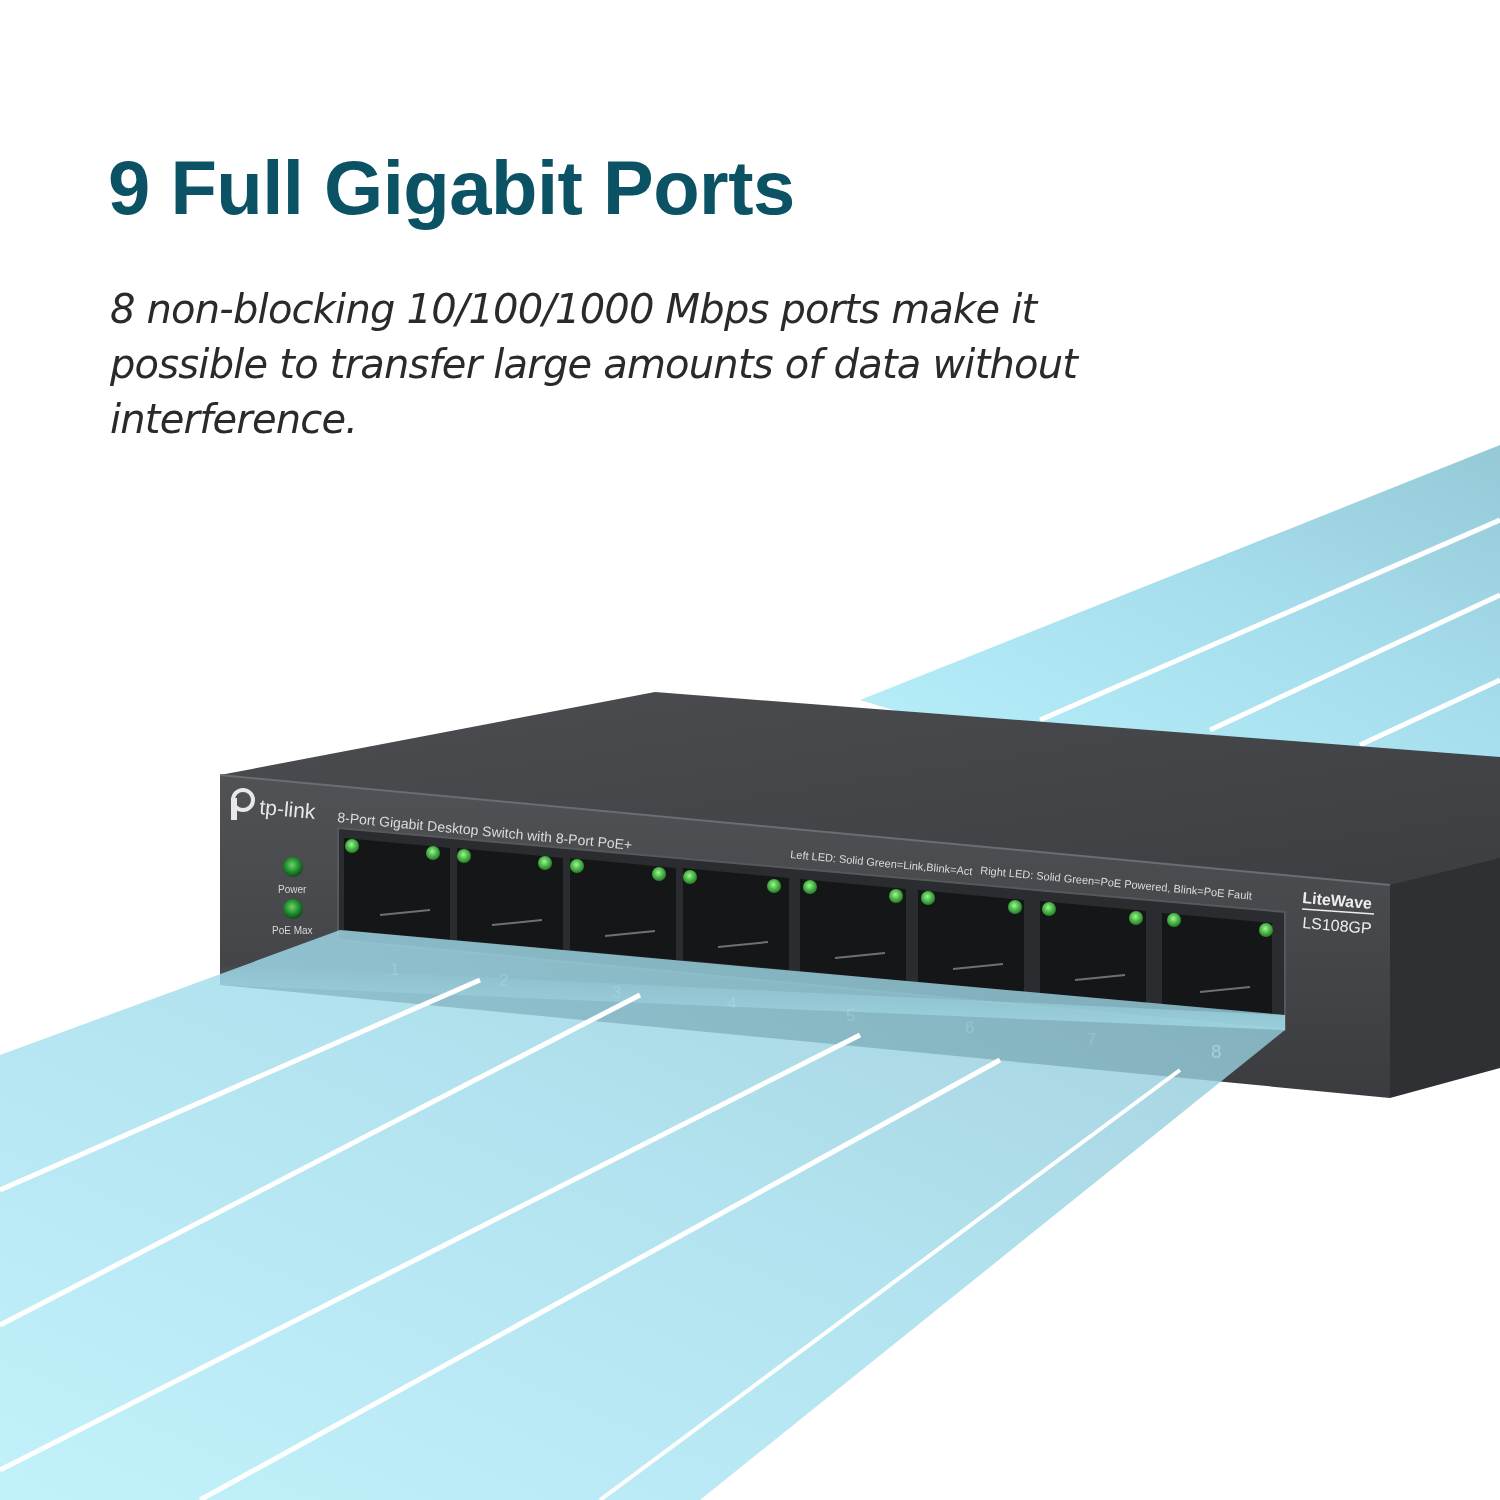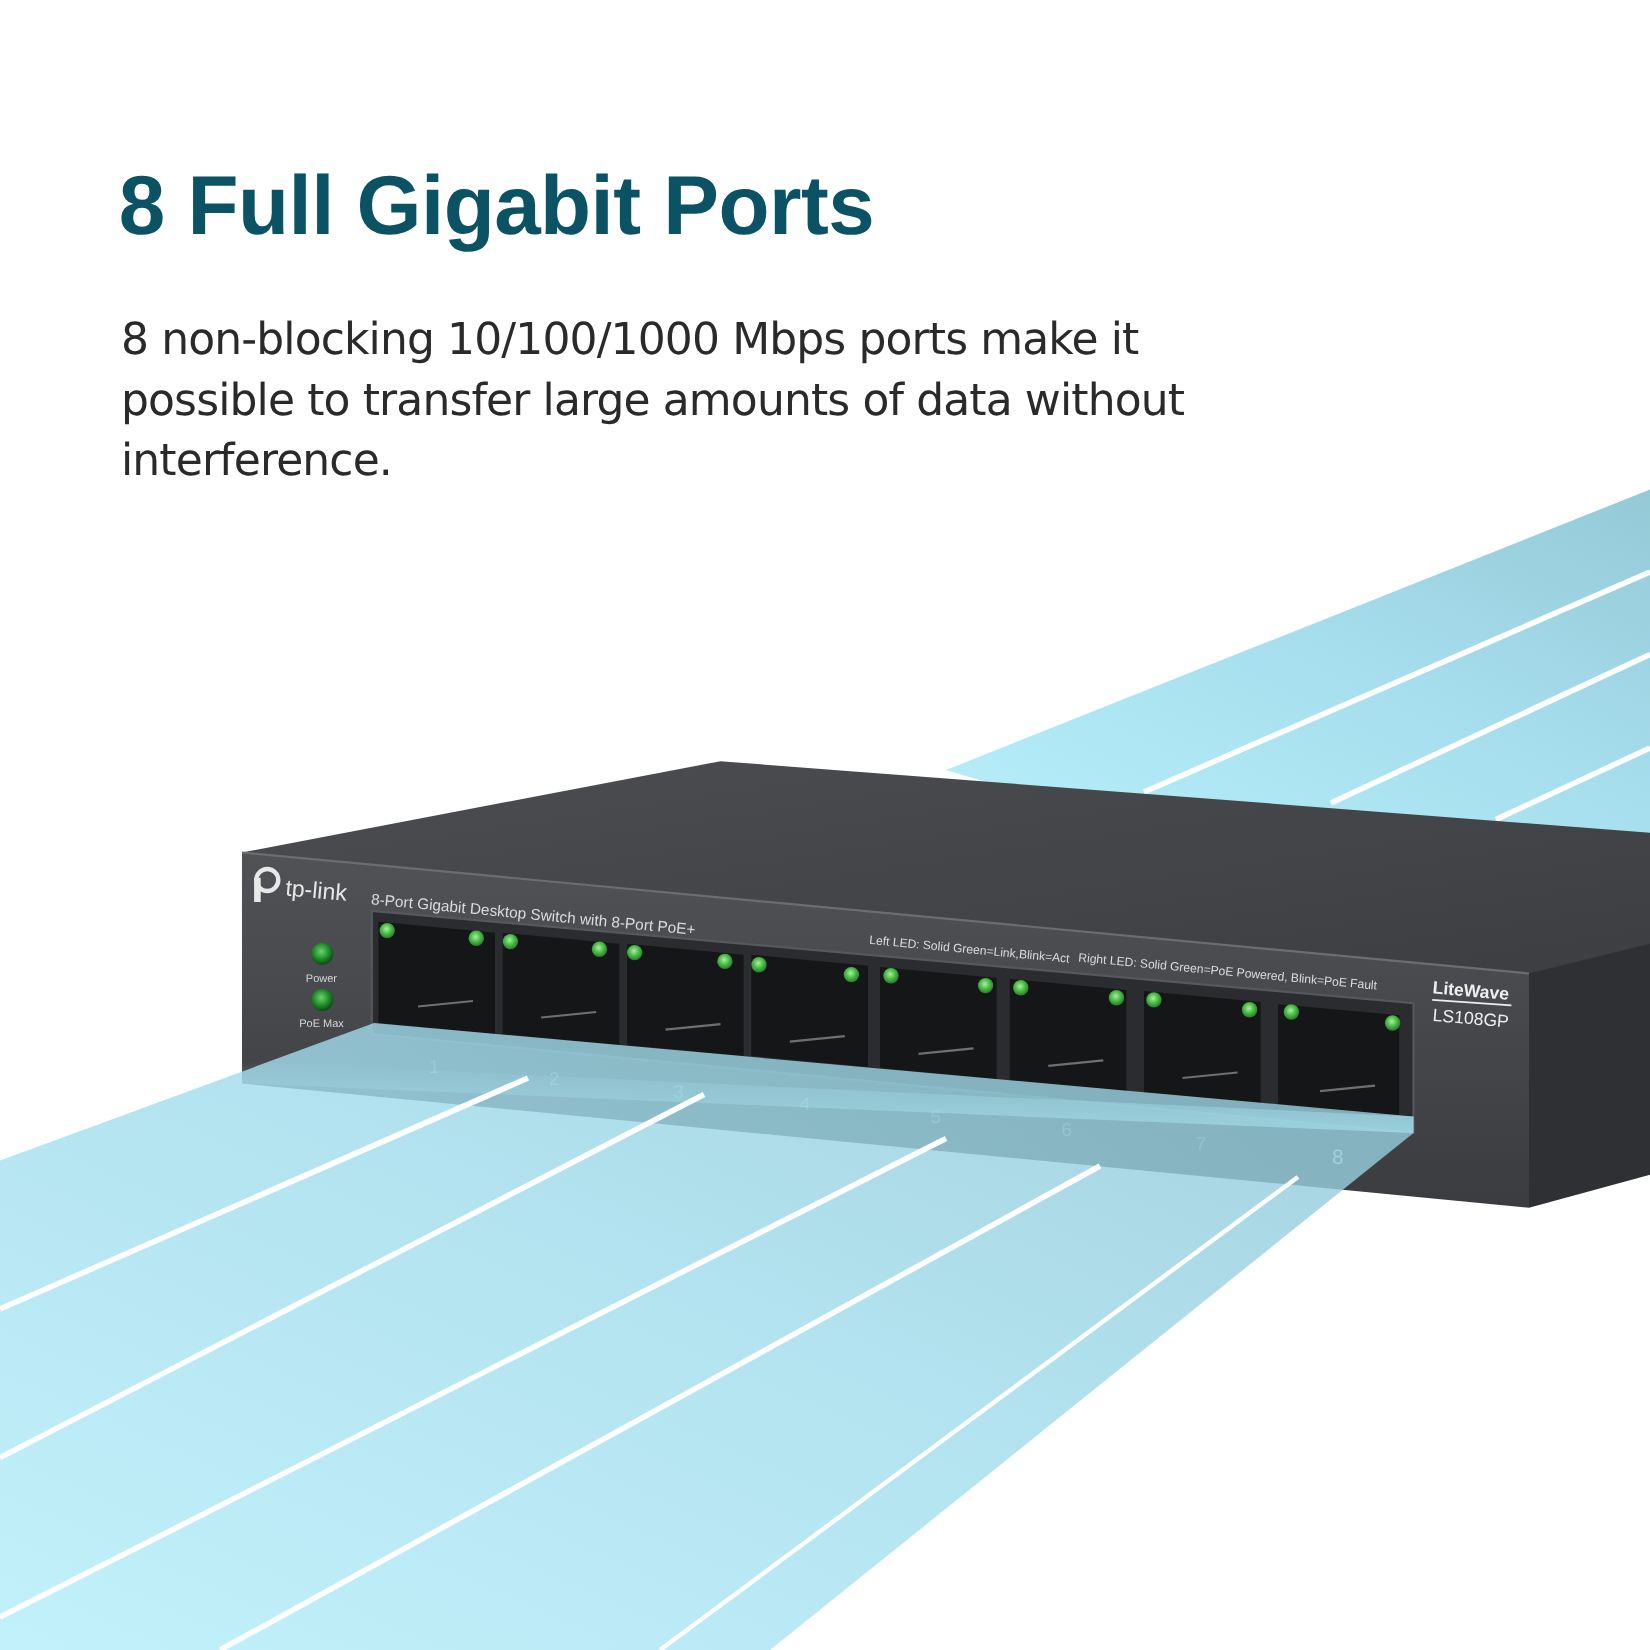--- a/index.html
+++ b/index.html
@@ -12,29 +12,29 @@
     .headline {
       position: absolute; left: 108px; top: 150px;
       font-family: "Liberation Sans", sans-serif;
       font-weight: 700; font-size: 76px; letter-spacing: -0.5px;
       color: #0a5264; margin: 0; line-height: 1;
     }
     .description {
       position: absolute; left: 110px; top: 282px; width: 980px;
       font-family: "DejaVu Sans", sans-serif;
       font-size: 40px; line-height: 55px; letter-spacing: -0.8px;
-      color: #2a2a2a; margin: 0;
+      color: #2a2a2a; margin: 0; font-style: italic;
     }
     .scene { position: absolute; left: 0; top: 0; width: 1500px; height: 1500px; }
     .svg-text { font-family: "Liberation Sans", sans-serif; }
   </style>
 </head>
 <body>
 
-<h1 class="headline">8 Full Gigabit Ports</h1>
+<h1 class="headline">9 Full Gigabit Ports</h1>
 <p class="description">8 non-blocking 10/100/1000 Mbps ports make it possible to transfer large amounts of data without interference.</p>
 
 <svg class="scene" viewBox="0 0 1500 1500" xmlns="http://www.w3.org/2000/svg">
   <defs>
     <linearGradient id="streamGrad" x1="0" y1="1" x2="1" y2="0">
       <stop offset="0" stop-color="#b4eefa"></stop>
       <stop offset="0.55" stop-color="#a2dcec"></stop>
       <stop offset="1" stop-color="#8fc6d4"></stop>
     </linearGradient>
     <linearGradient id="topGrad" x1="0" y1="0" x2="1" y2="1">

